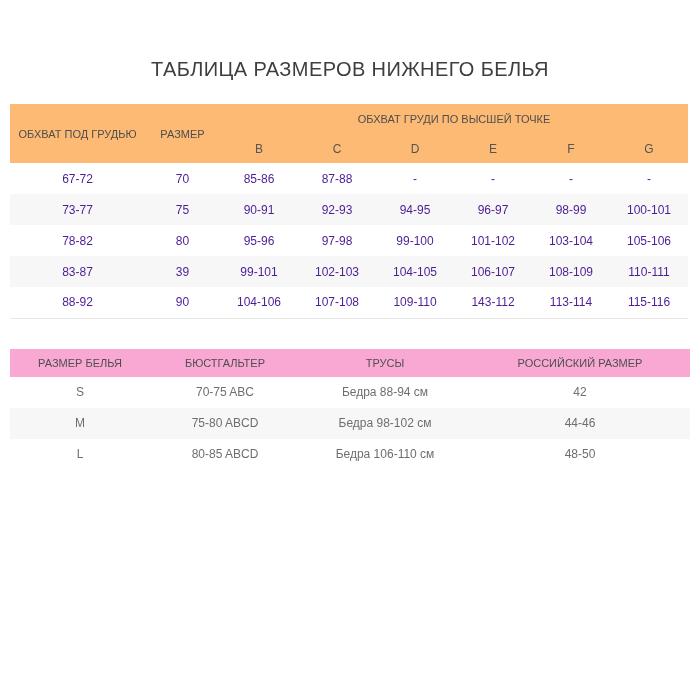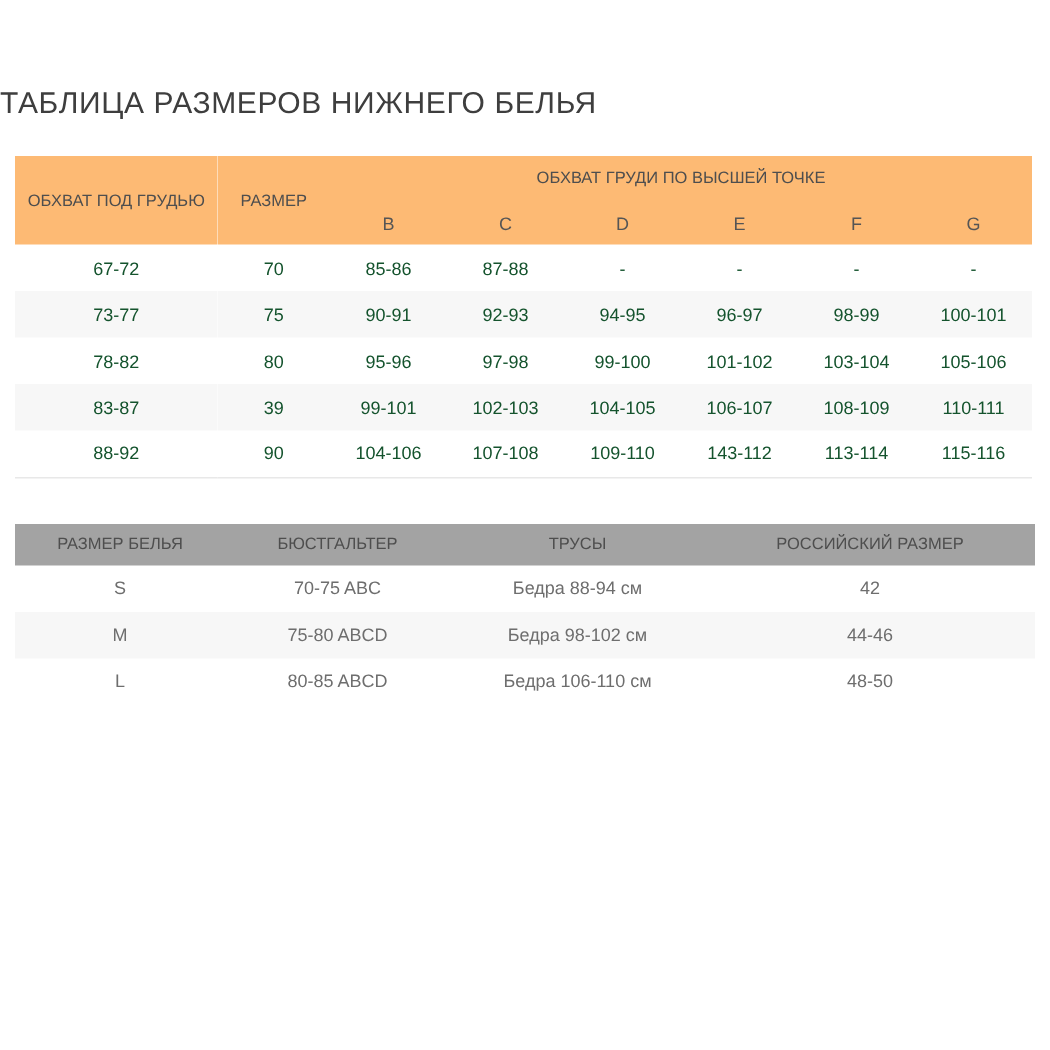--- a/index.html
+++ b/index.html
@@ -4,20 +4,21 @@
 <style>
   * { margin: 0; padding: 0; box-sizing: border-box; }
   html, body { width: 700px; height: 700px; }
   body {
     background: #ffffff;
     font-family: "Liberation Sans", sans-serif;
     overflow: hidden;
   }
   .title {
     margin-top: 58px;
+    text-align: center;
     font-size: 20px;
     font-weight: 400;
     letter-spacing: 0.4px;
     color: #3e3e3e;
   }
   table {
     border-collapse: collapse;
     table-layout: fixed;
     margin-left: 10px;
   }
@@ -26,25 +27,25 @@
     text-align: center;
     vertical-align: middle;
     overflow: hidden;
     white-space: nowrap;
   }
   
   #size-table { width: 678px; margin-top: 23px; border-bottom: 1px solid #e8e8e8; }
   #size-table thead th { background: #fdba74; font-size: 11px; color: #4e4e4e; }
   #size-table thead tr:first-child th { height: 30px; }
   #size-table thead tr:last-child th { height: 29px; font-size: 12px; color: #555555; }
-  #size-table tbody td { height: 31px; font-size: 12px; color: #14532d; text-align: center; }
+  #size-table tbody td { height: 31px; font-size: 12px; color: #4c1d95; text-align: center; }
   #size-table tbody tr:nth-child(even) td { background: #f7f7f7; }
   
   #garment-table { width: 680px; margin-top: 30px; }
-  #garment-table thead th { background: #a3a3a3; height: 28px; font-size: 11px; color: #4e4e4e; }
+  #garment-table thead th { background: #f9a8d4; height: 28px; font-size: 11px; color: #4e4e4e; }
   #garment-table tbody td { height: 31px; font-size: 12px; color: #6e6e6e; }
   #garment-table tbody tr:nth-child(even) td { background: #f7f7f7; }
 </style>
 </head>
 <body>
 
 <div class="page">
 
   <h1 class="title">ТАБЛИЦА РАЗМЕРОВ НИЖНЕГО БЕЛЬЯ</h1>
 

